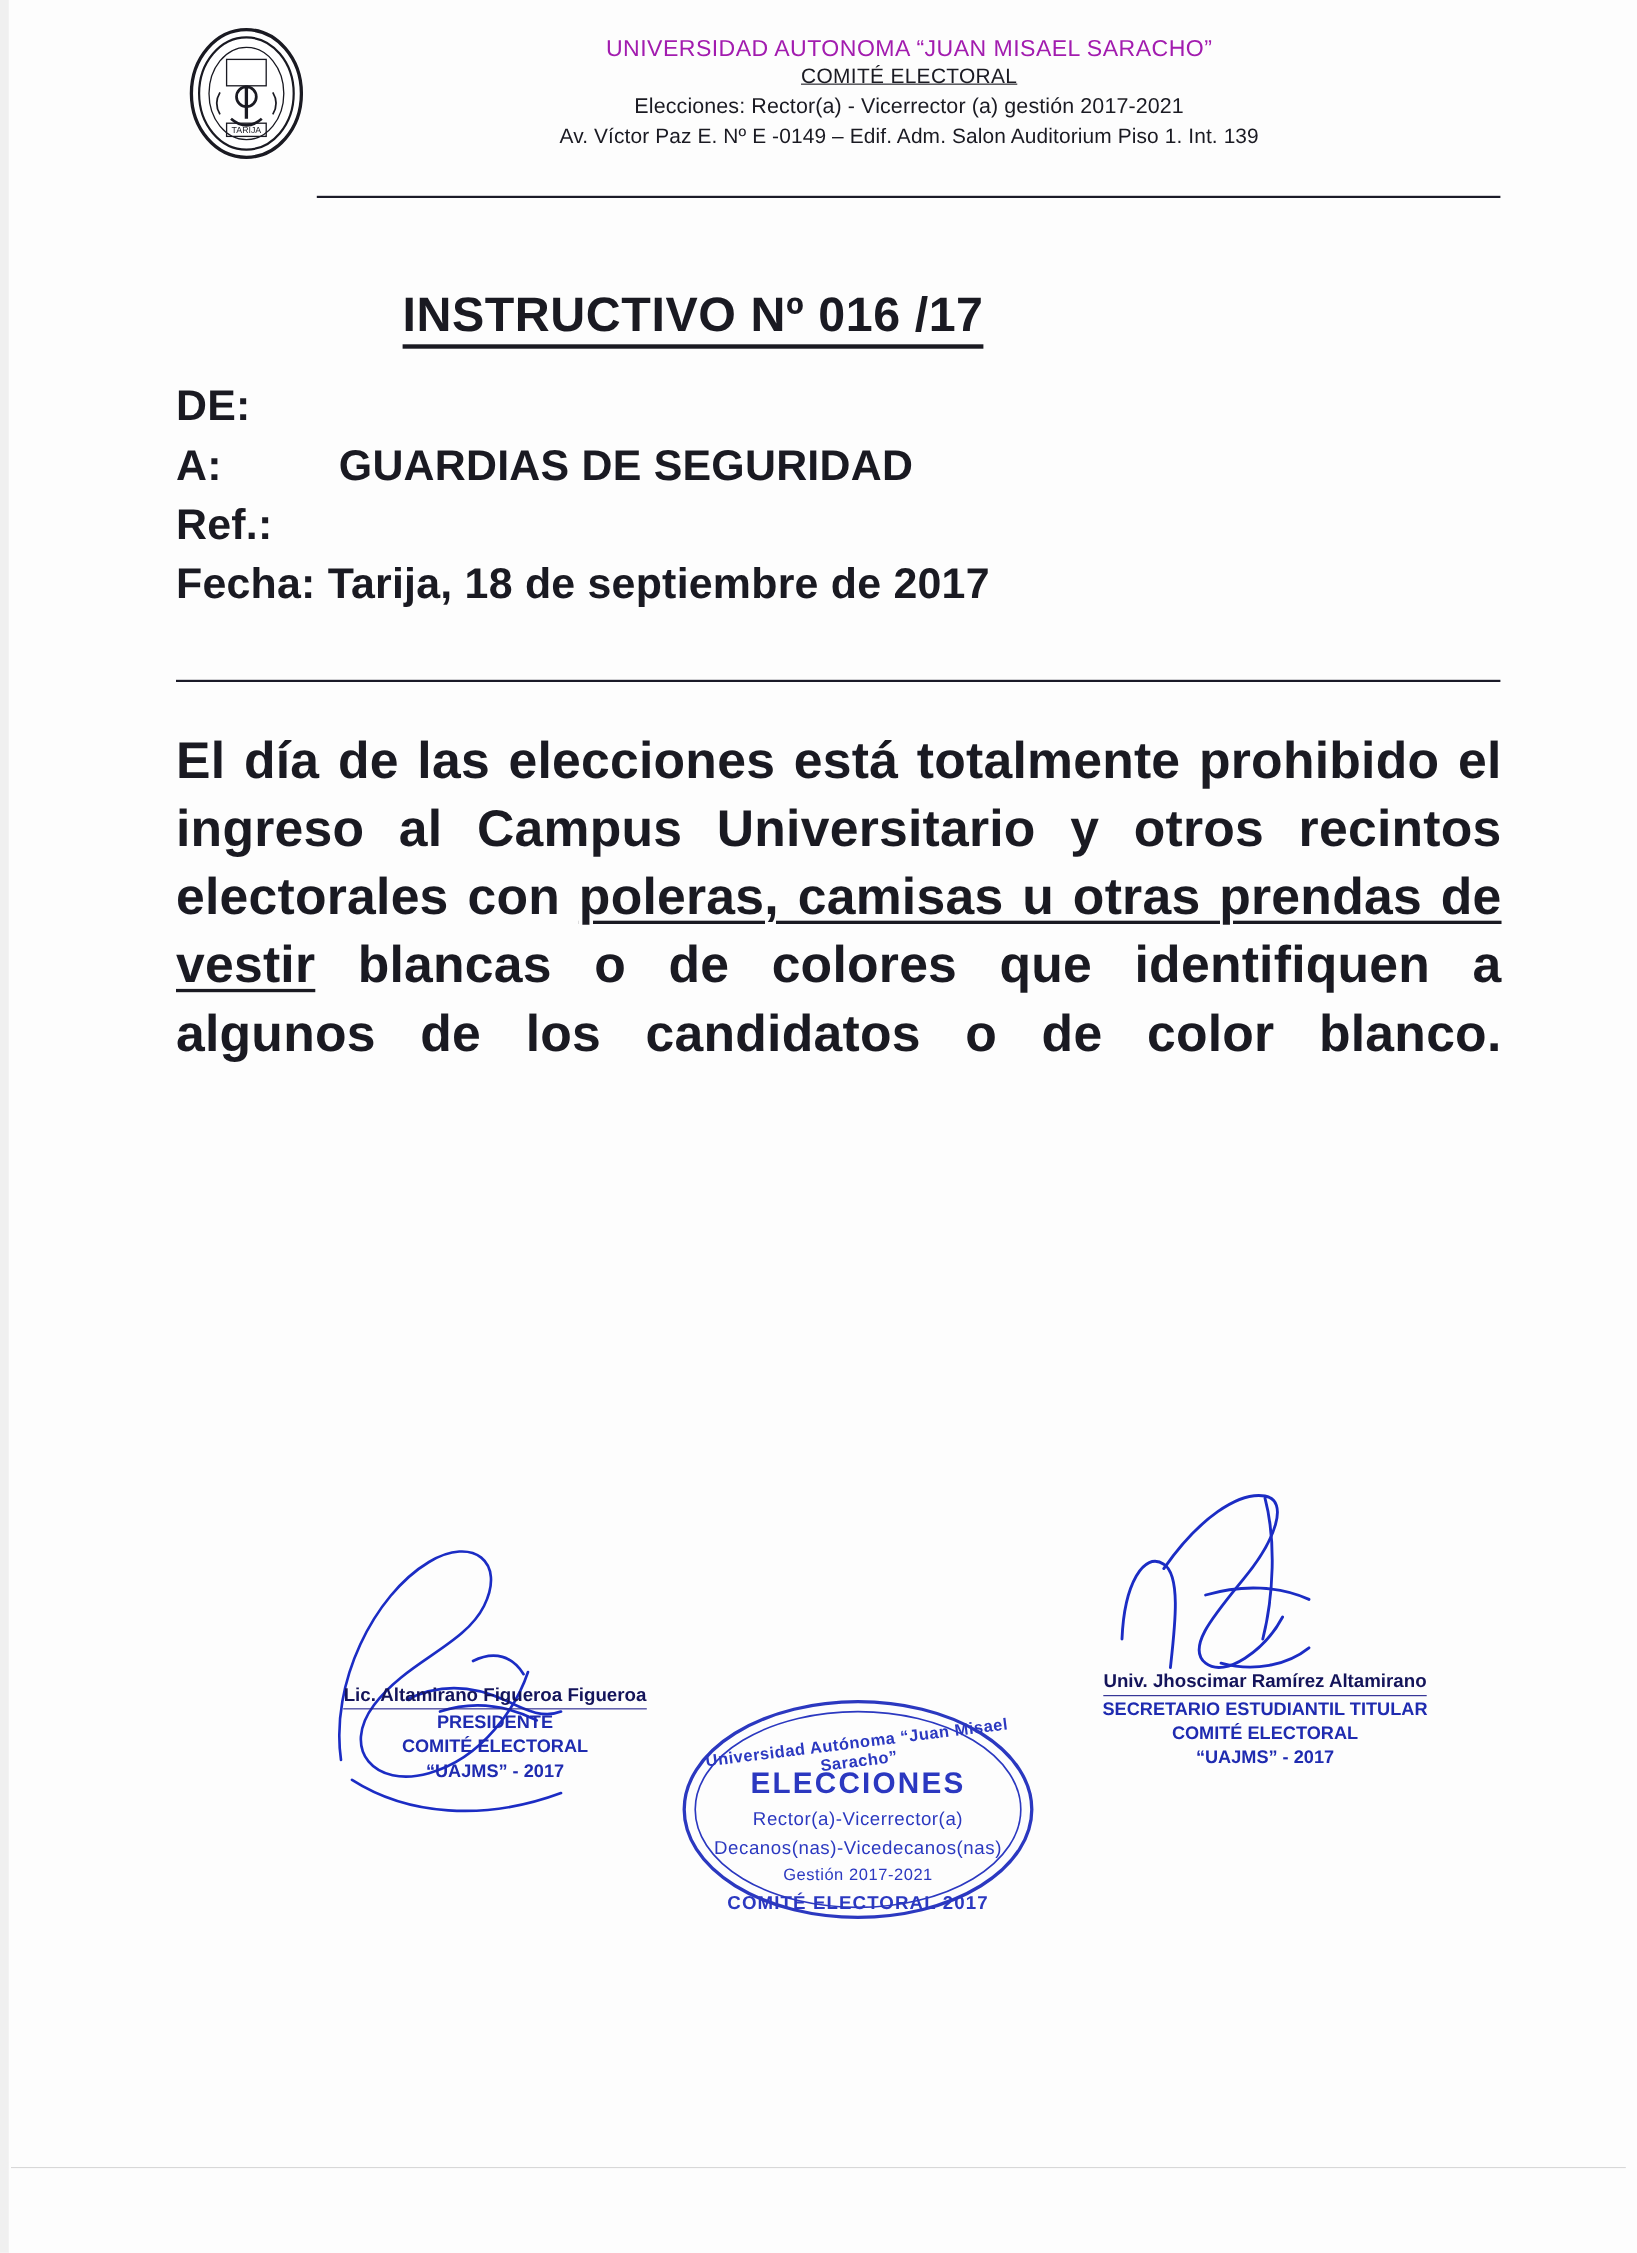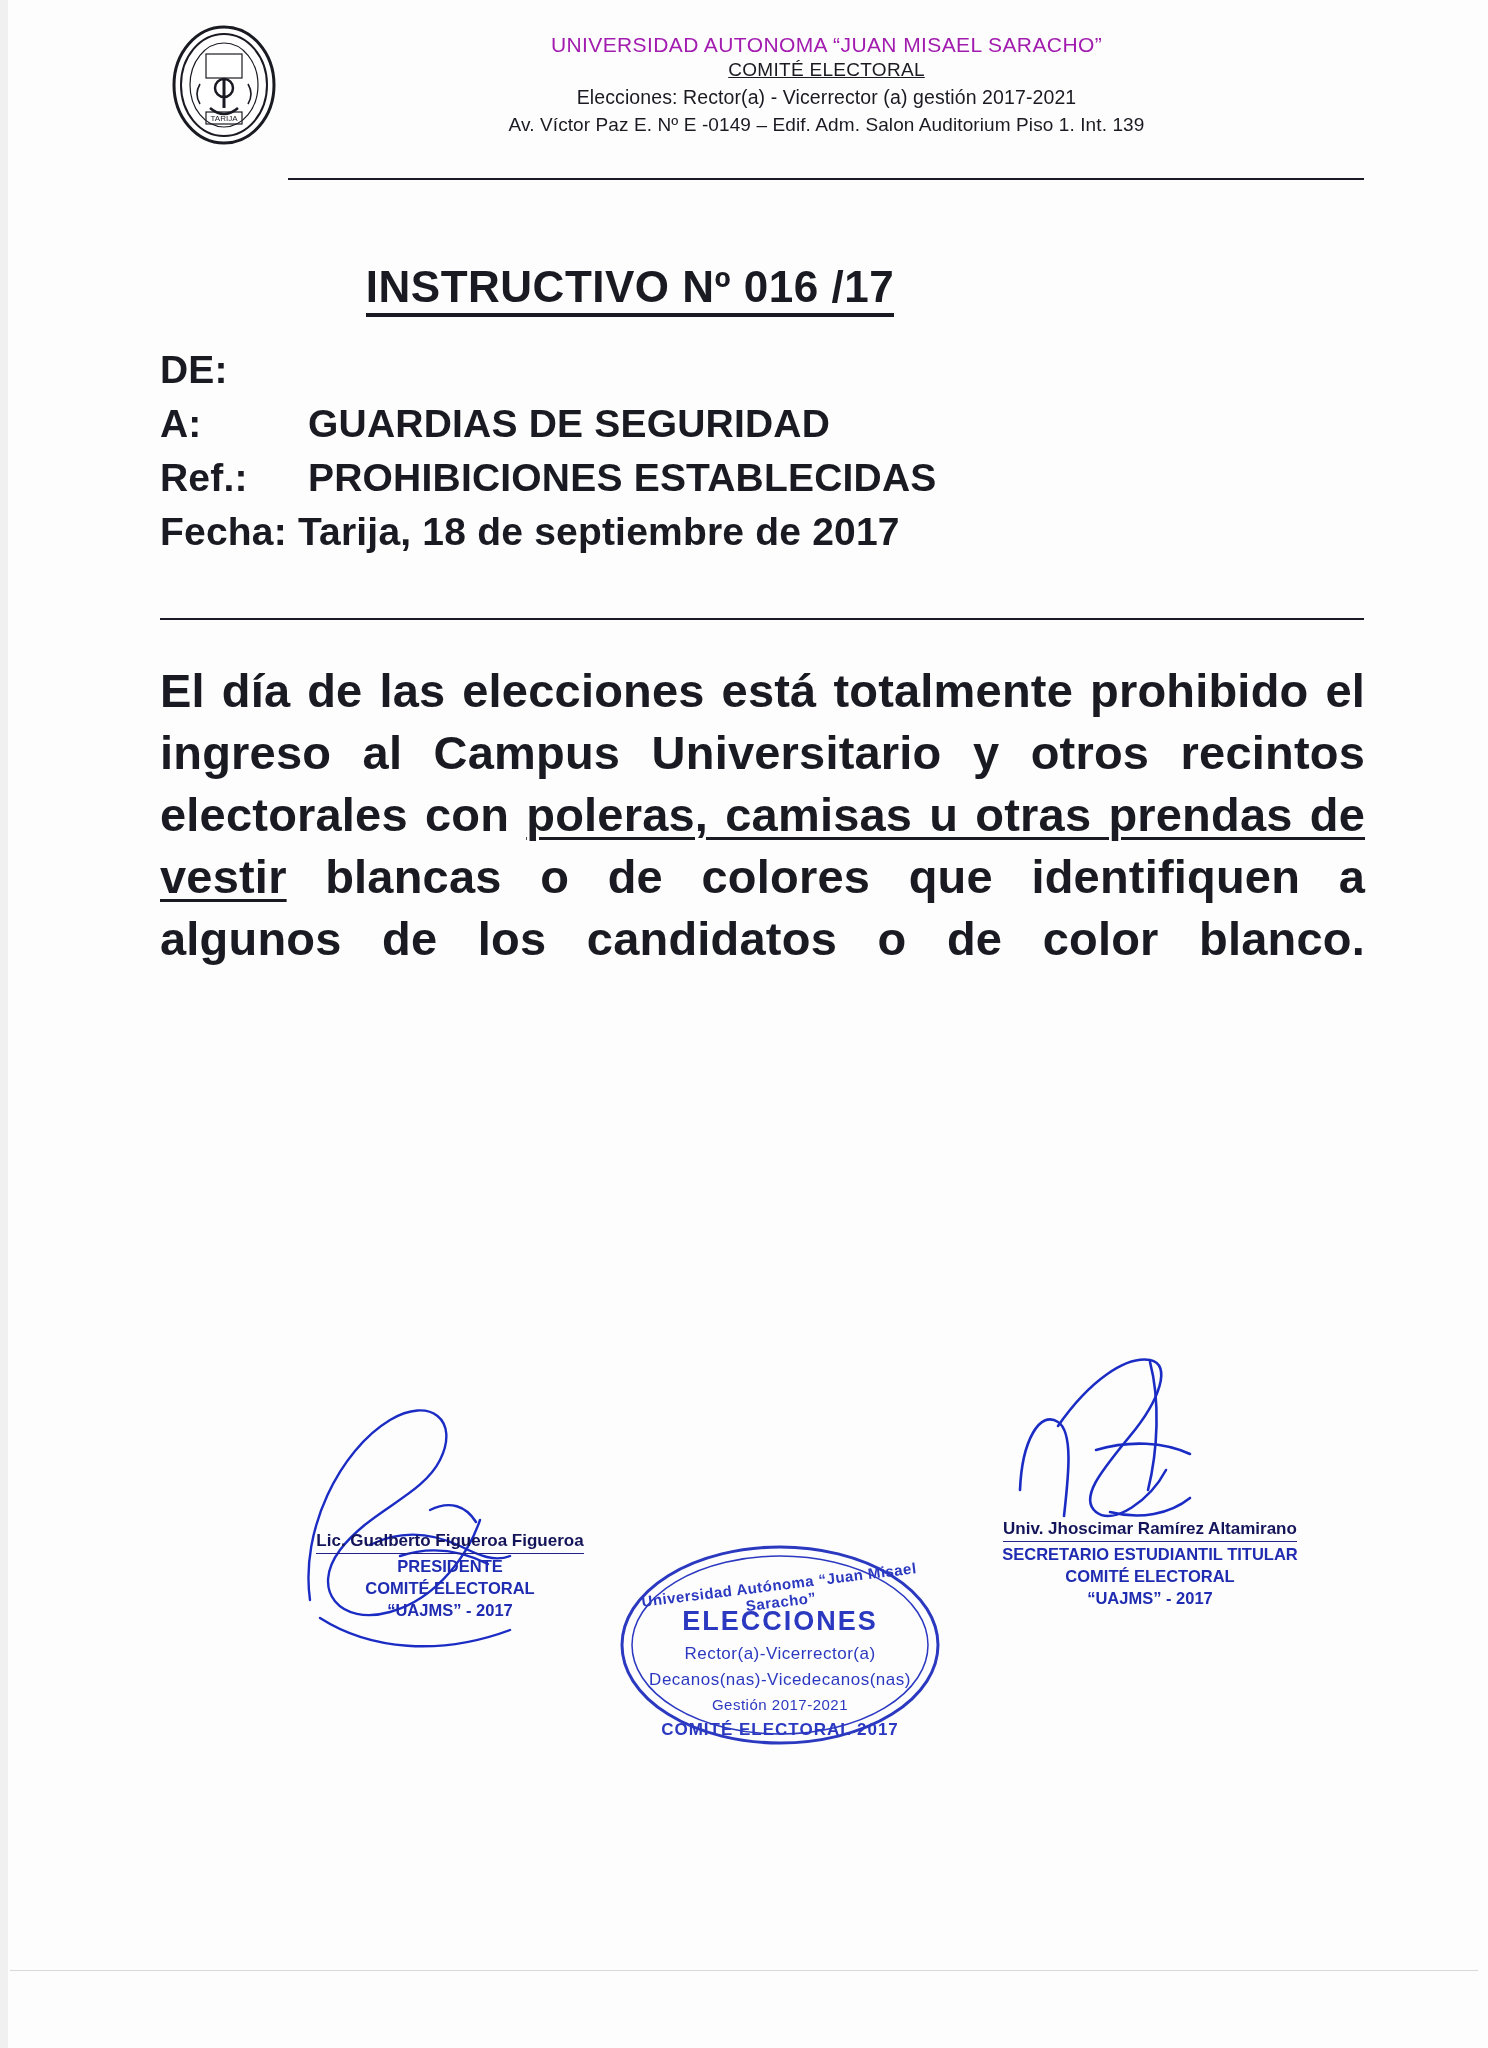--- a/index.html
+++ b/index.html
@@ -249,21 +249,20 @@
   <div class="meta">
     <div class="meta-row">
       <div class="meta-label">DE:</div>
     </div>
     <div class="meta-row">
       <div class="meta-label">A:</div>
       <div class="meta-value">GUARDIAS DE SEGURIDAD</div>
     </div>
     <div class="meta-row">
       <div class="meta-label">Ref.:</div>
-      <div class="meta-value">PROHIBICIONES  ESTABLECIDAS</div>
     </div>
     <div class="meta-row single">Fecha: Tarija, 18 de septiembre  de 2017</div>
   </div>
 
   <div class="meta-rule"></div>
 
   <div class="body-text">
     <p><span>El día de las elecciones está totalmente prohibido el ingreso al Campus Universitario y otros recintos electorales con </span><span class="ul">poleras, camisas u otras prendas de vestir</span><span> blancas o de colores que identifiquen a algunos de los candidatos o de color blanco.</span></p>
   </div>
 
@@ -285,21 +284,21 @@
         <path d="M20 160 C22 110 40 80 58 92 C74 102 68 150 64 186"></path>
         <path d="M58 96 C90 50 126 26 150 30 C172 34 160 70 130 106 C104 138 78 168 96 182 C114 196 150 170 166 140"></path>
         <path d="M150 32 C160 70 158 120 148 160"></path>
         <path d="M96 120 C130 110 164 112 190 124"></path>
         <path d="M110 182 C140 190 170 184 190 168"></path>
       </g>
     </svg>
   </div>
 
   <div class="sig sig-left">
-    <div class="name">Lic. Gualberto Figueroa Figueroa</div>
+    <div class="name">Lic. Altamirano Figueroa Figueroa</div>
     <div>PRESIDENTE</div>
     <div>COMITÉ ELECTORAL</div>
     <div>“UAJMS” - 2017</div>
   </div>
 
   <div class="sig sig-right">
     <div class="name">Univ. Jhoscimar Ramírez Altamirano</div>
     <div>SECRETARIO ESTUDIANTIL TITULAR</div>
     <div>COMITÉ ELECTORAL</div>
     <div>“UAJMS” - 2017</div>

